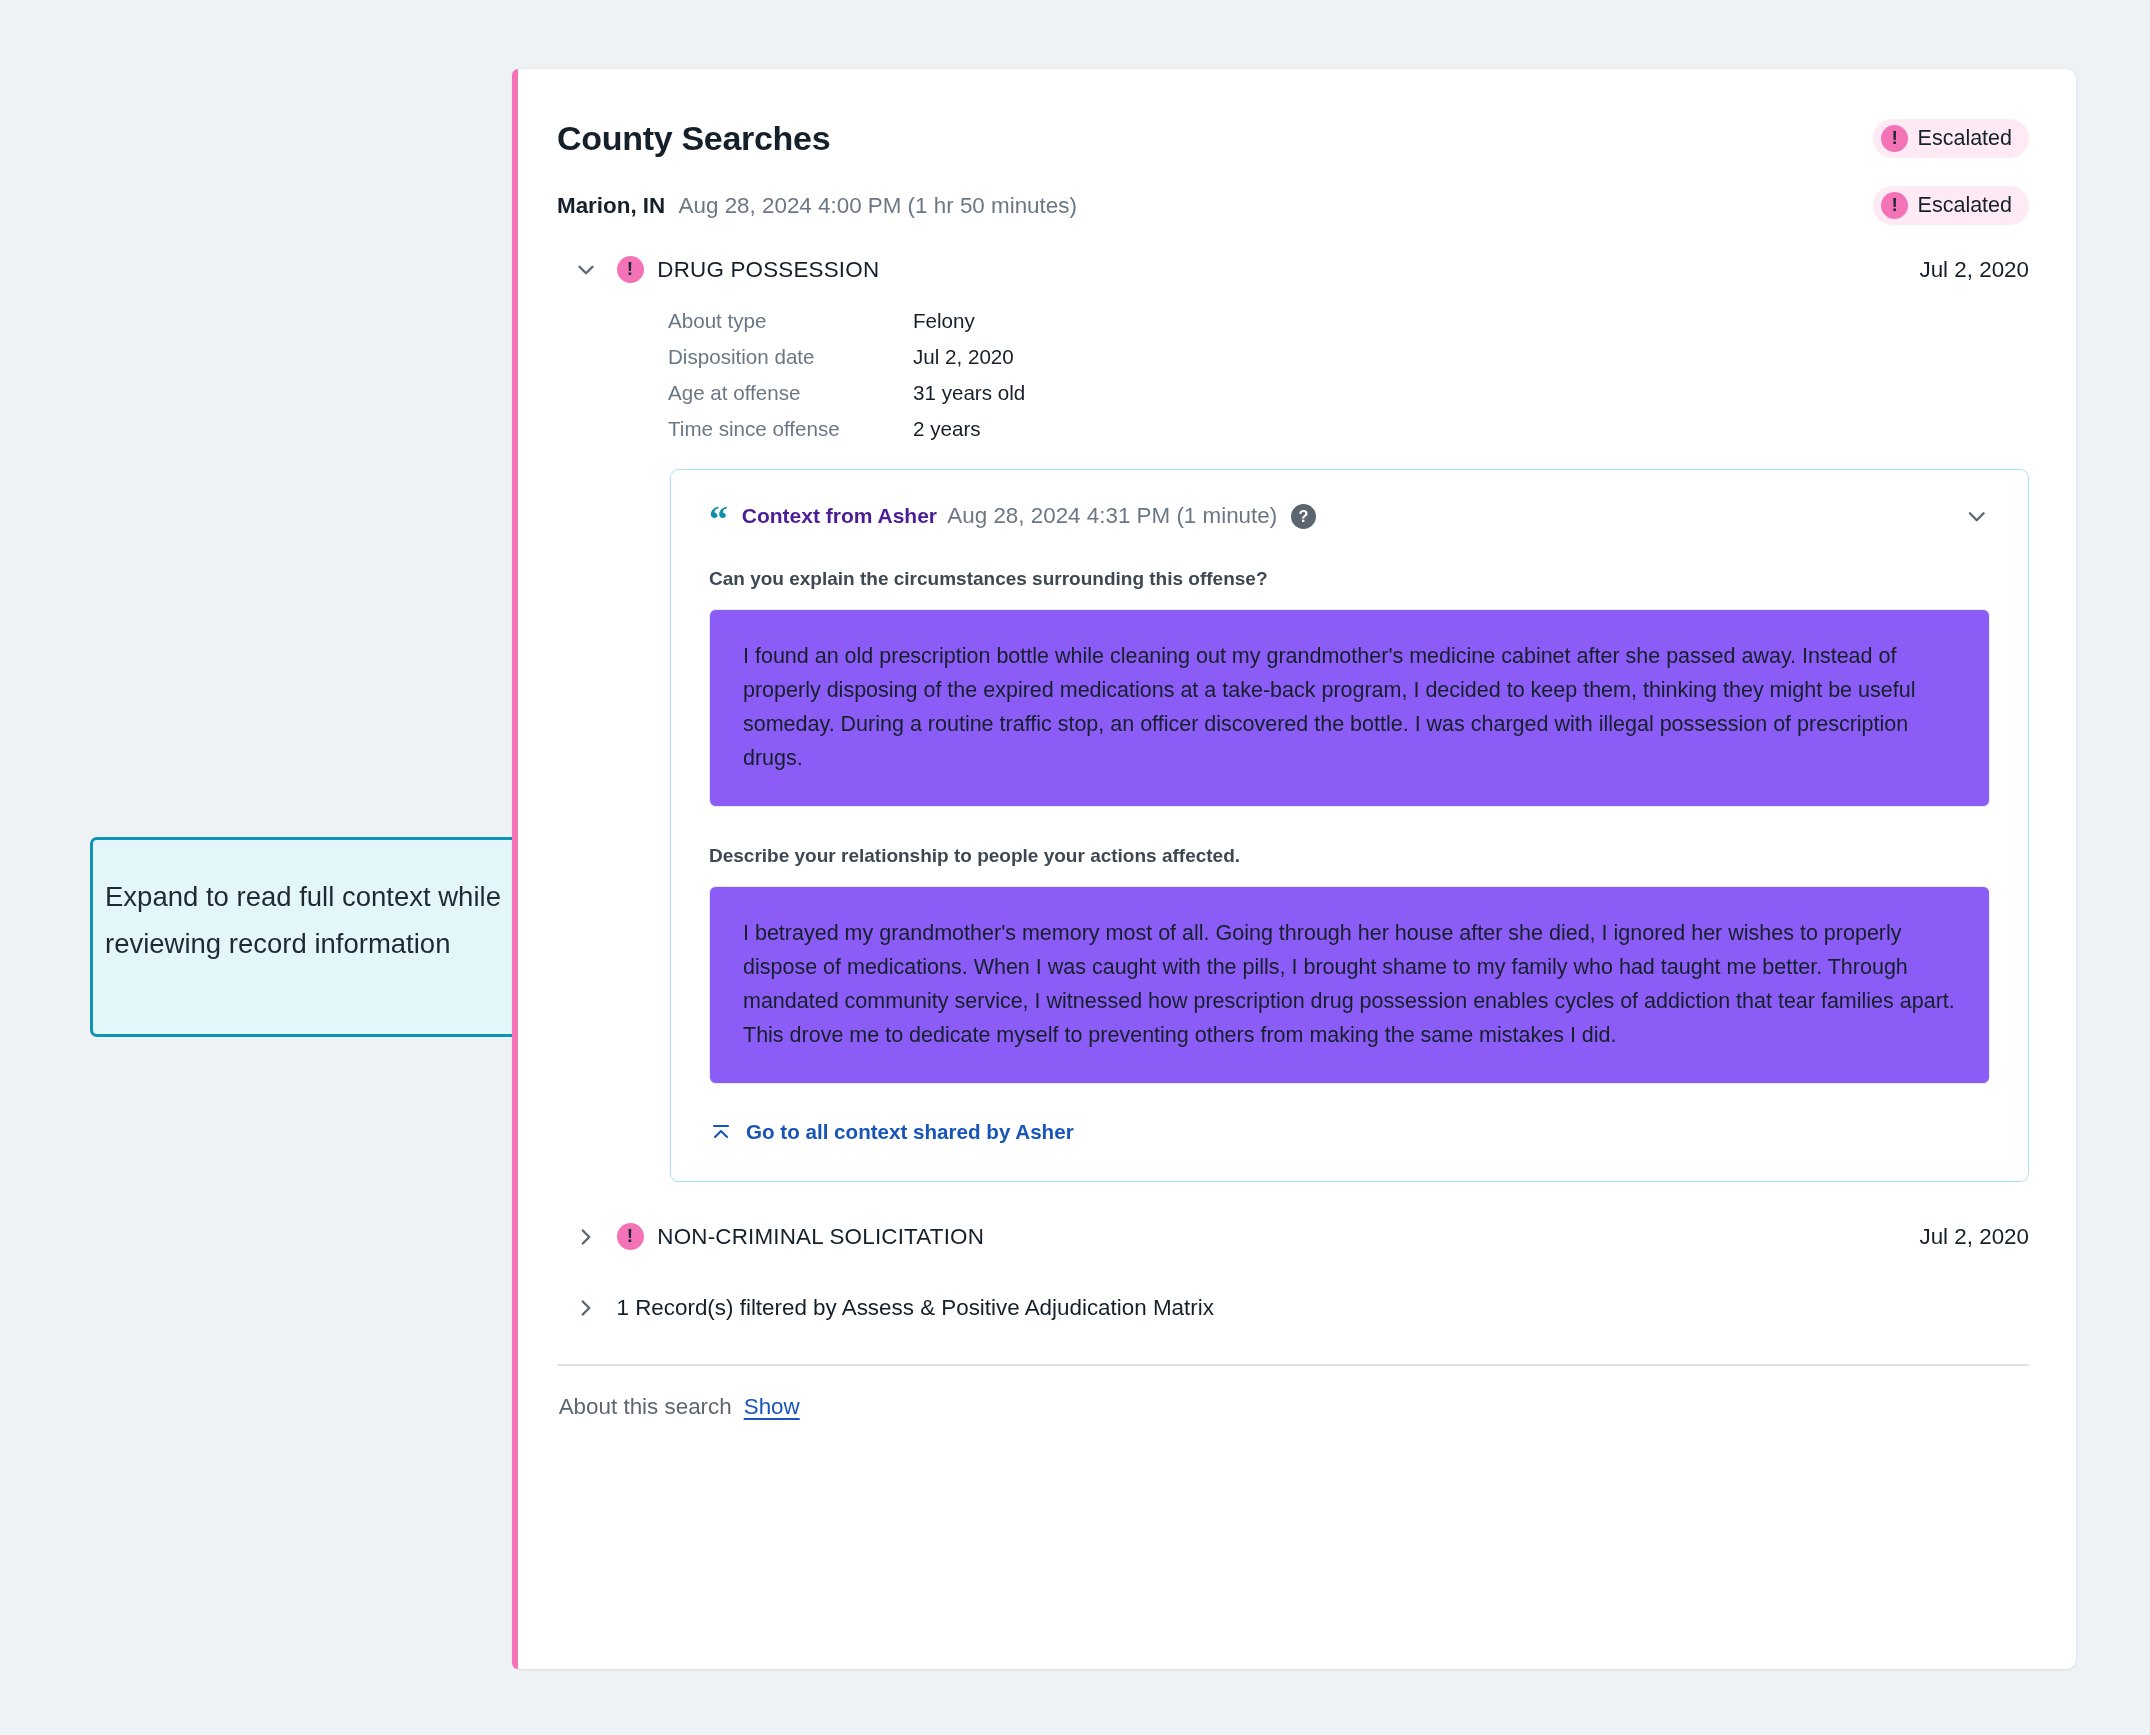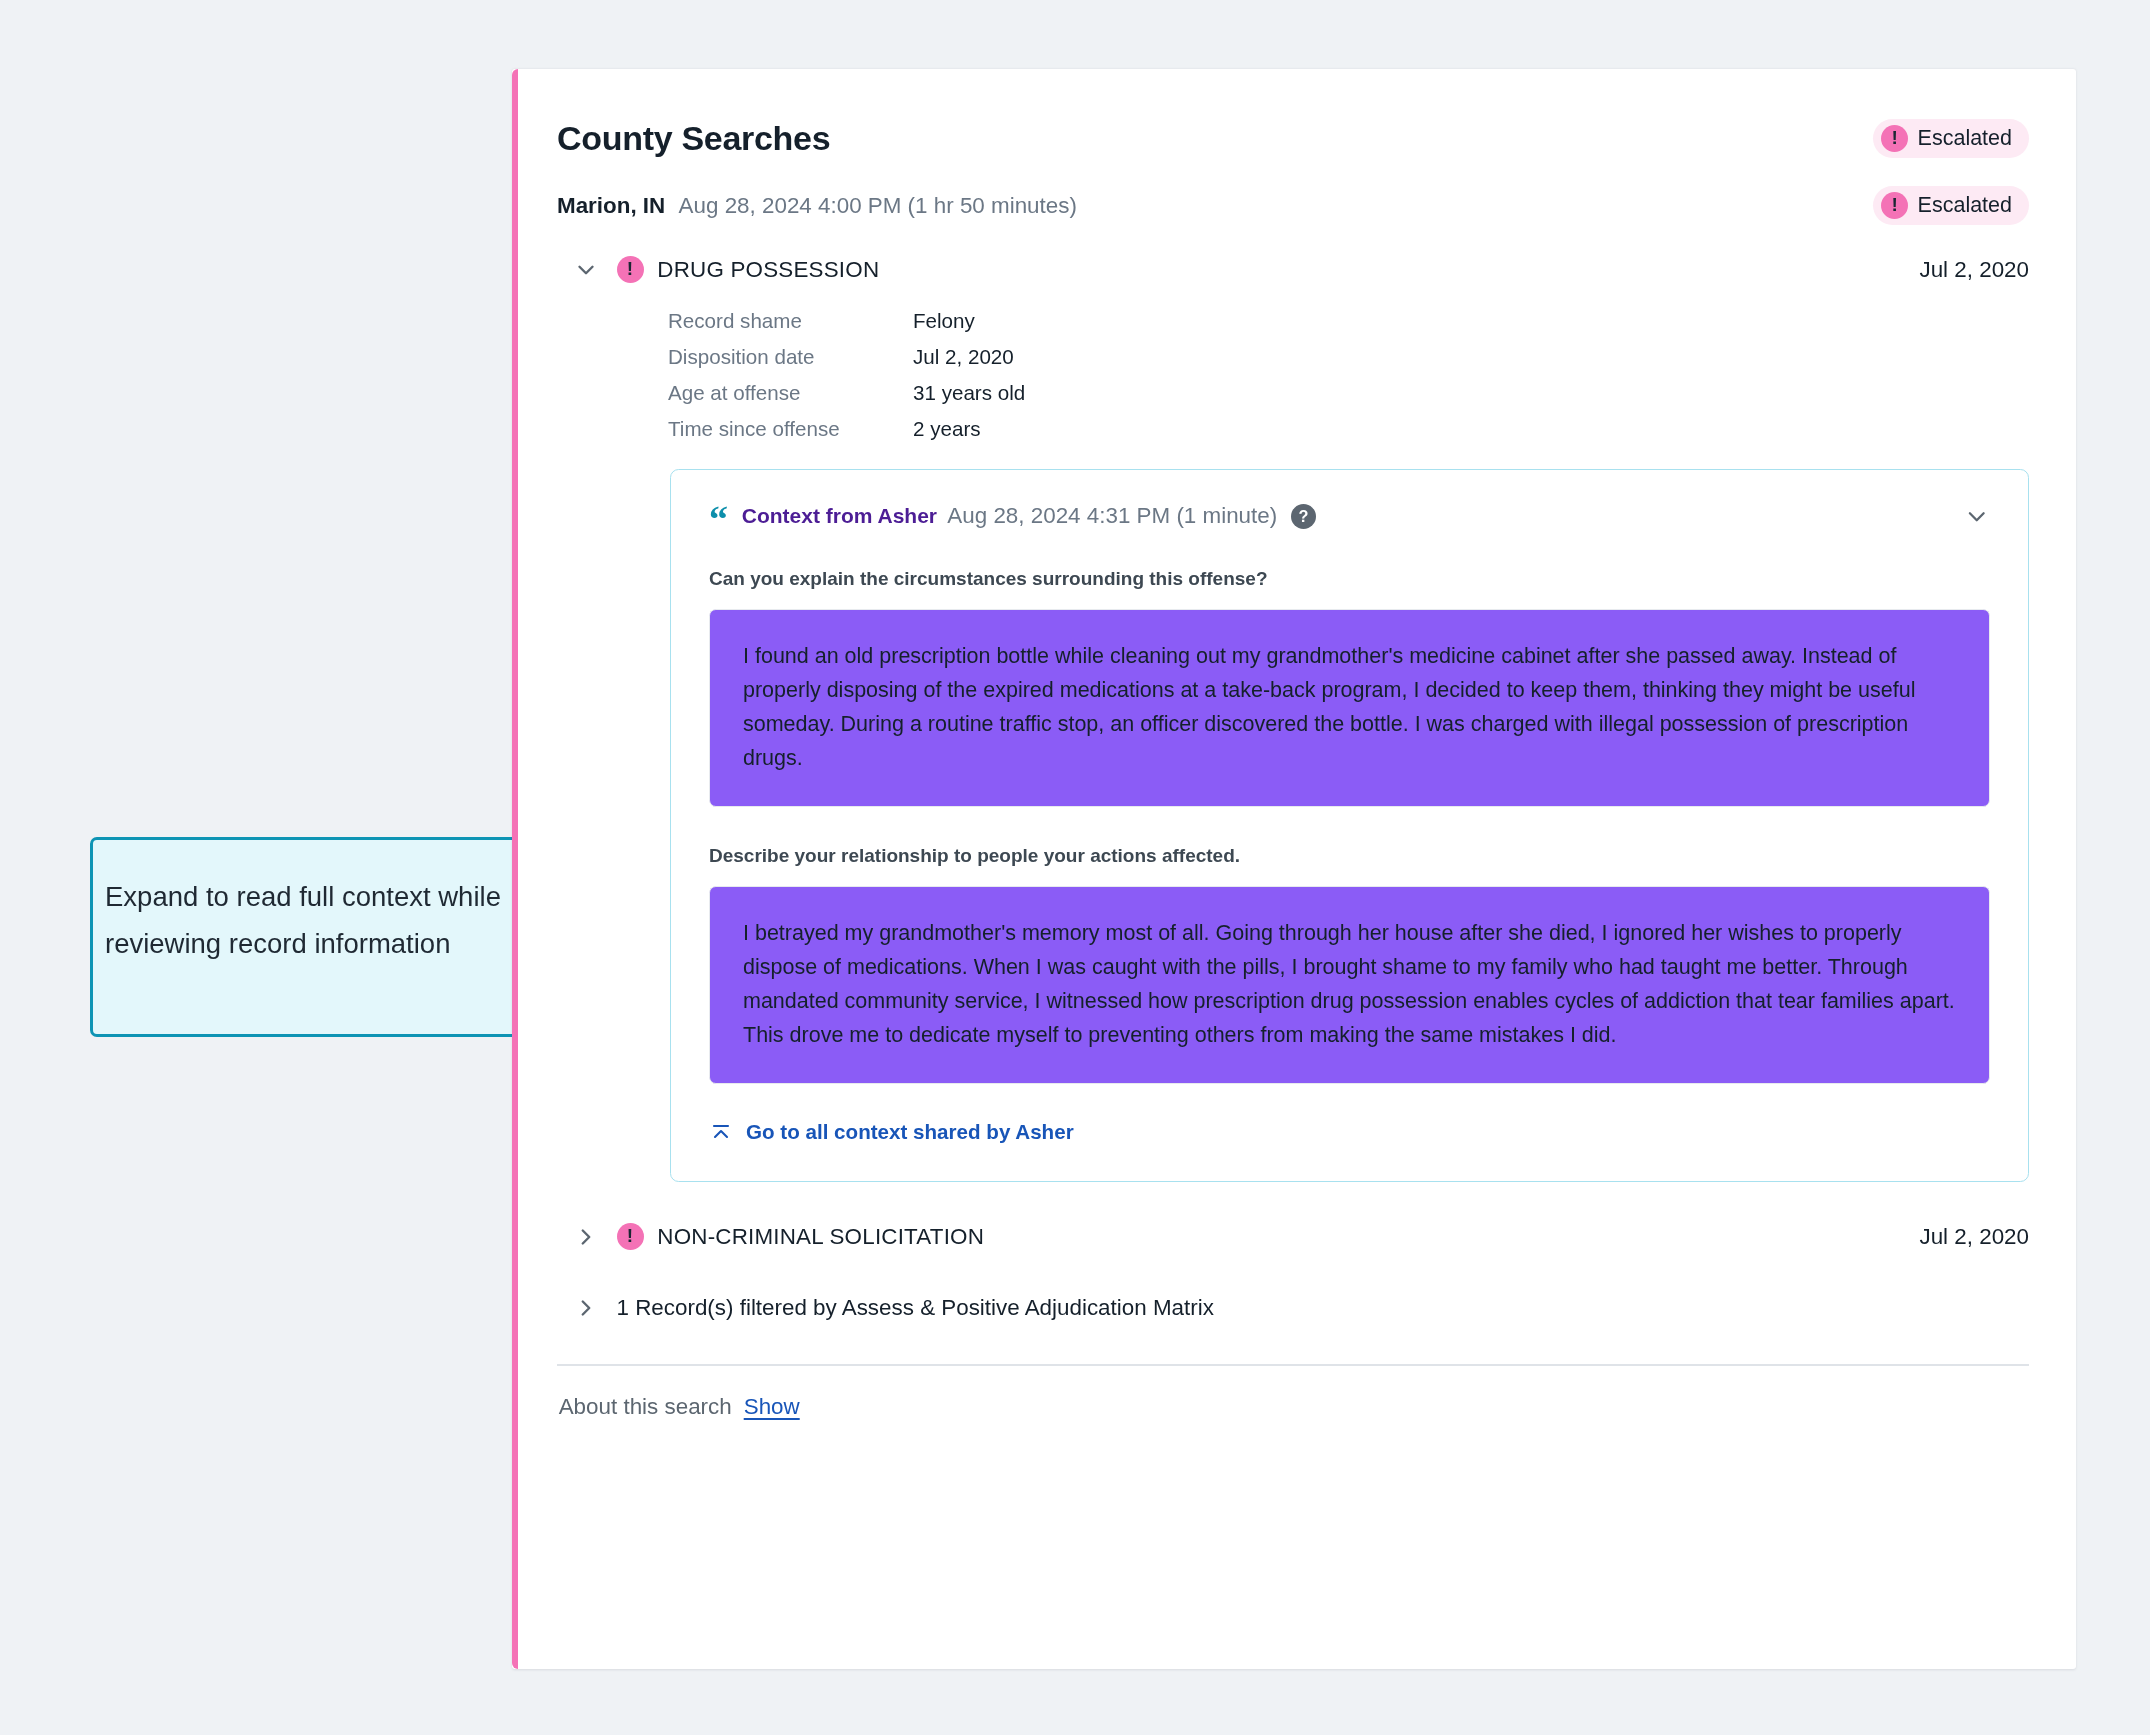--- a/index.html
+++ b/index.html
@@ -20,21 +20,21 @@
   }
 
   
   .search-card {
     position: absolute;
     left: 512px;
     top: 69px;
     width: 1564px;
     height: 1600px;
     background: #ffffff;
-    border-radius: 3px;
+    border-radius: 10px;
     box-shadow: 0 0.9px 2.6px rgba(16,24,40,0.10);
   }
   .pink-rail {
     position: absolute;
     left: 0; top: 0;
     width: 6px; height: 100%;
     background: #f472b6;
     border-top-left-radius: 8.6px;
     border-bottom-left-radius: 8.6px;
   }
@@ -350,21 +350,21 @@
         </span>
         <span class="excl">
             <span>!</span>
           </span>
         <span class="record-title">DRUG POSSESSION</span>
         <span class="record-date">Jul 2, 2020</span>
       </div>
 
       <div class="details">
         <div class="detail-row">
-          <span class="detail-key">Record shame</span>
+          <span class="detail-key">About type</span>
           <span class="detail-val">Felony</span>
         </div>
         <div class="detail-row">
           <span class="detail-key">Disposition date</span>
           <span class="detail-val">Jul 2, 2020</span>
         </div>
         <div class="detail-row">
           <span class="detail-key">Age at offense</span>
           <span class="detail-val">31 years old</span>
         </div>

